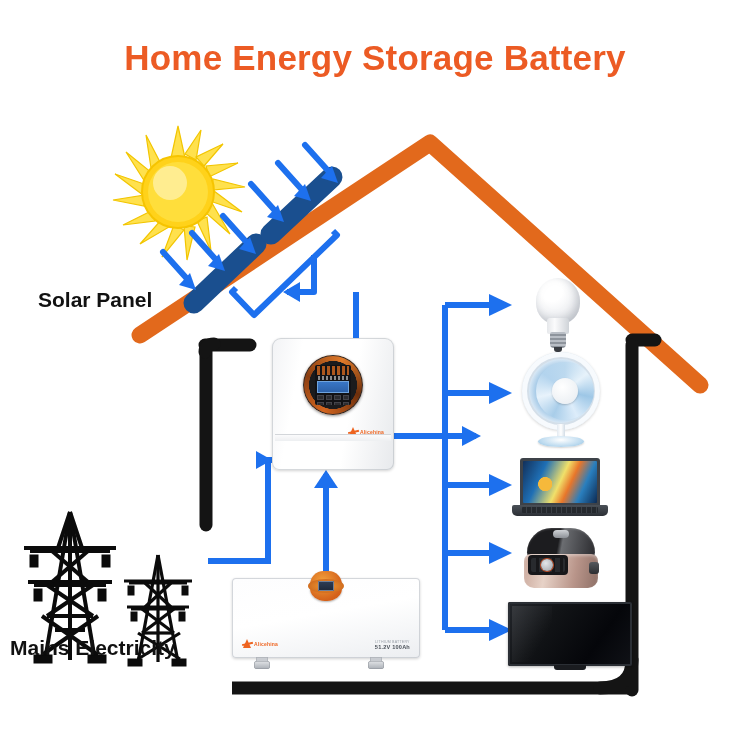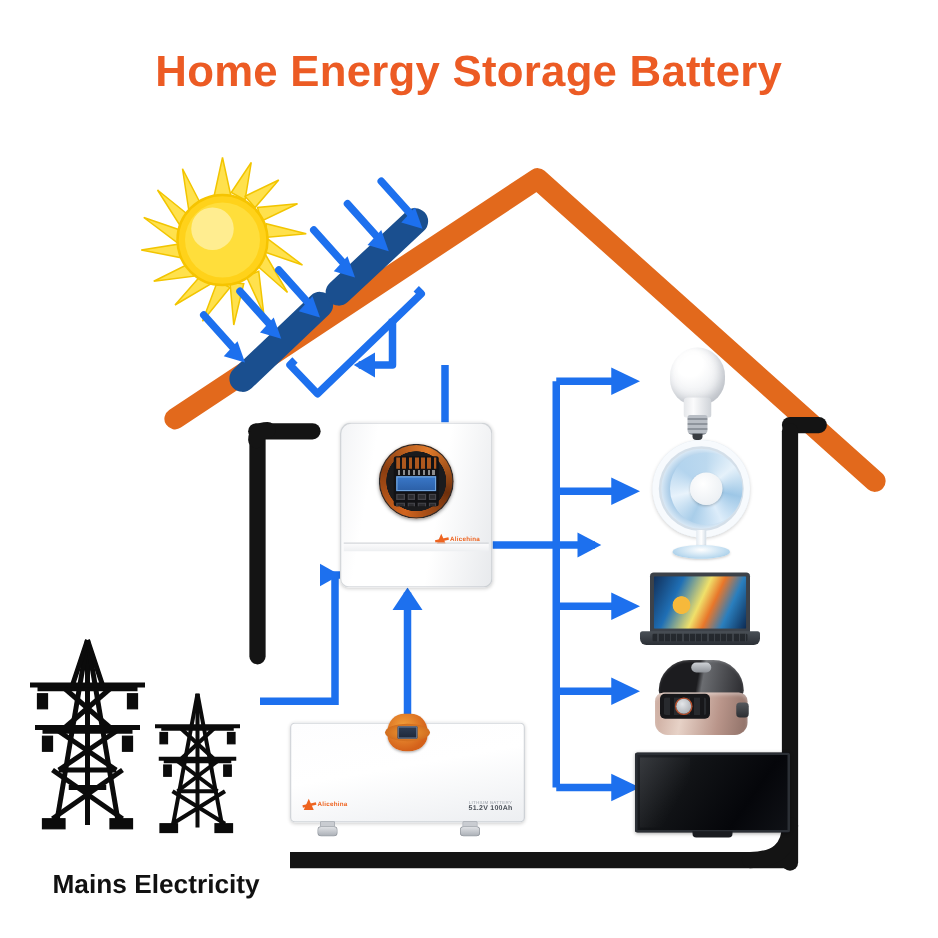--- a/index.html
+++ b/index.html
@@ -11,21 +11,21 @@
   
   #title{
     left:0;top:38px;width:750px;text-align:center;
     font-size:35px;font-weight:bold;color:#EC5B24;
     letter-spacing:0.2px;font-family:"Liberation Sans",sans-serif;
   }
 
   
   .plainlabel{font-size:21px;font-weight:bold;color:#111;font-family:"Liberation Sans",sans-serif;}
   #solar-panel-label{left:38px;top:288px;}
-  #mains-label{left:10px;top:696px;margin-left:32px;}
+  #mains-label{left:10px;top:636px;}
 
   
   svg.layer{position:absolute;left:0;top:0;width:750px;height:750px;overflow:visible;}
 
   
   #inverter{
     left:272px;top:338px;width:122px;height:132px;
     border-radius:9px 9px 7px 7px;
     background:linear-gradient(100deg,#f2f3f5 0%,#ffffff 22%,#ffffff 62%,#e7e9ec 100%);
     box-shadow:0 1px 3px rgba(0,0,0,.18), inset 0 0 0 1px rgba(180,185,192,.55);
@@ -249,20 +249,21 @@
       </g>
       <polygon points="196,290 179,285 190,273"></polygon>
       <polygon points="225,271 208,266 219,254"></polygon>
       <polygon points="256,254 239,249 250,237"></polygon>
       <polygon points="284,222 267,217 278,205"></polygon>
       <polygon points="311,201 294,196 305,184"></polygon>
       <polygon points="338,183 321,178 332,166"></polygon>
     </g>
   </svg>
 
+  <div class="abs plainlabel" id="solar-panel-label">Solar Panel</div>
 
   <svg class="layer" viewBox="0 0 750 750">
     <g stroke="#0B0B0B" fill="#0B0B0B">
 
       <g stroke-width="4">
         <line x1="70" y1="512" x2="70" y2="660"></line>
         <line x1="70" y1="512" x2="45" y2="660"></line>
         <line x1="70" y1="512" x2="95" y2="660"></line>
         <line x1="70" y1="512" x2="58" y2="548"></line>
         <line x1="70" y1="512" x2="82" y2="548"></line>

